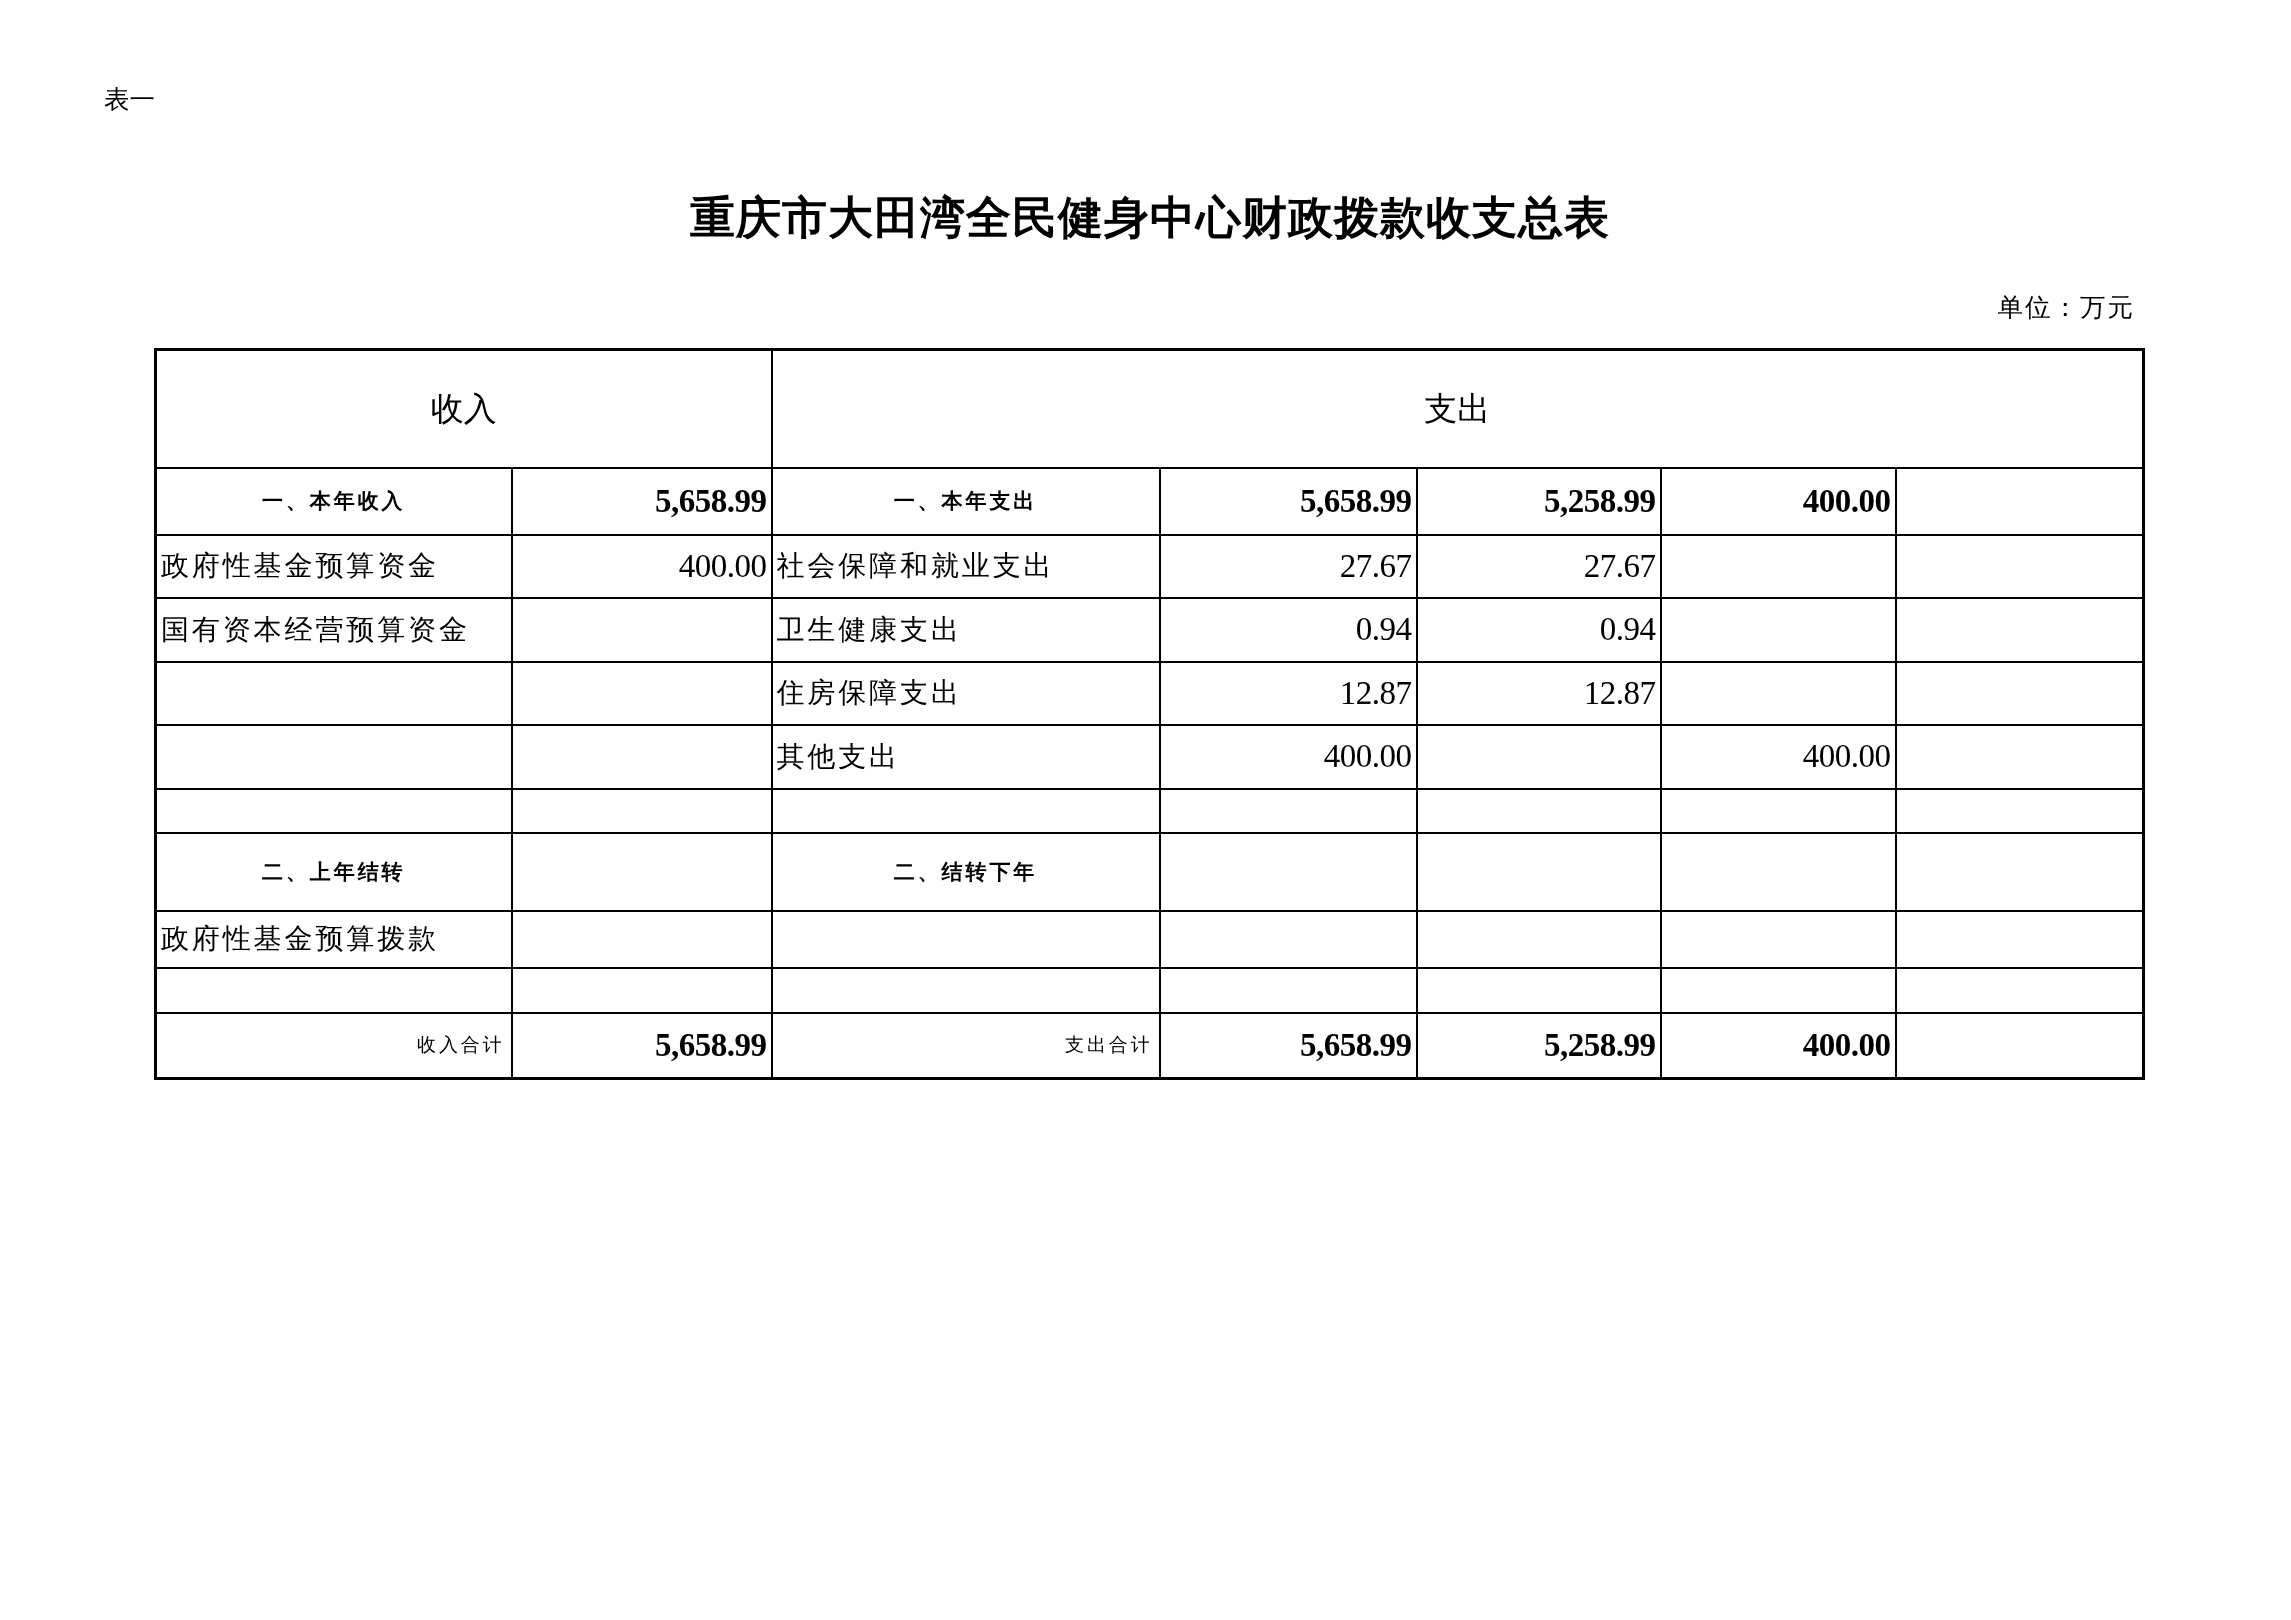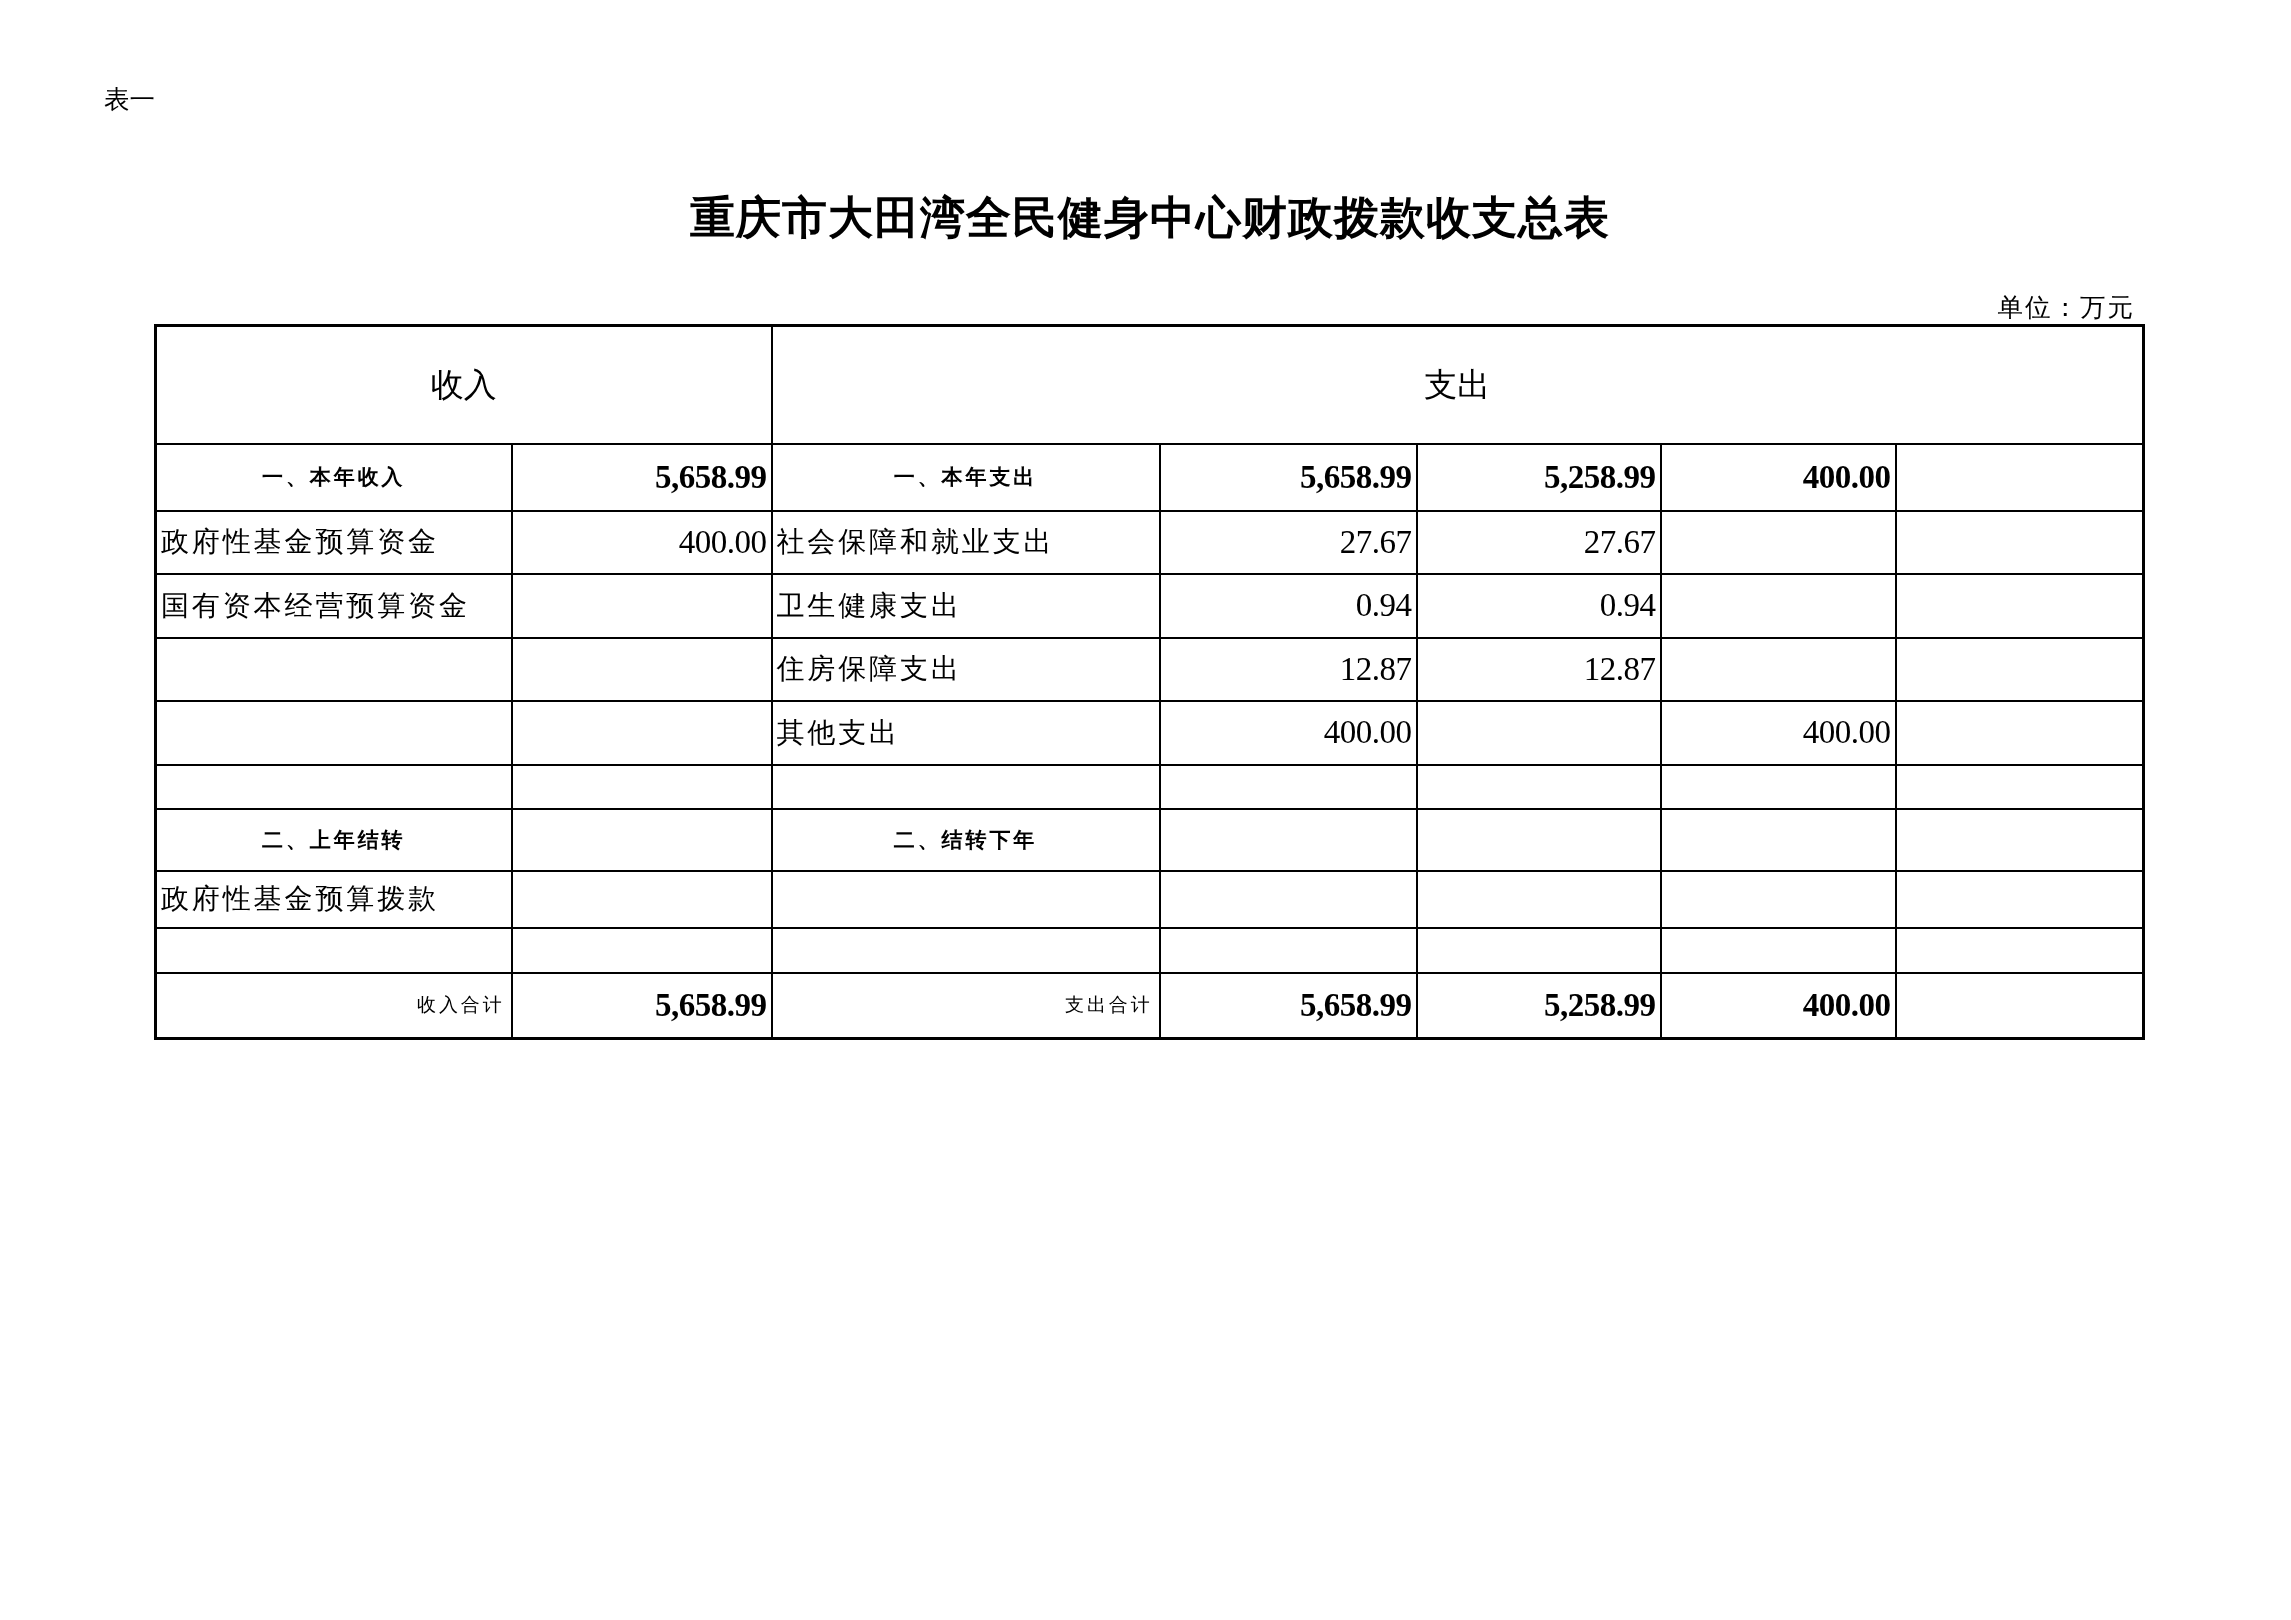--- a/index.html
+++ b/index.html
@@ -1,20 +1,20 @@
 <!DOCTYPE html>
 <html><head>
 <meta charset="utf-8">
 <style>
   html, body { margin:0; padding:0; background:#ffffff; }
   body { width:2292px; height:1620px; position:relative; overflow:hidden; color:#000; }
   .label-top { position:absolute; left:104px; top:82px; font-family:"DejaVu Serif","Liberation Serif",serif; font-size:25.5px; }
   .title { position:absolute; left:0; width:2292px; top:188px; text-align:center; font-family:"Liberation Serif","DejaVu Serif",serif; font-weight:bold; font-size:45px; letter-spacing:1px; padding-left:3.9px; }
   .unit { position:absolute; right:157px; top:290px; font-family:"DejaVu Serif","Liberation Serif",serif; font-size:25.5px; letter-spacing:2px; }
-  table { position:absolute; left:154px; top:324px; border-collapse:collapse; table-layout:fixed; width:1988px; border:3.9px solid #000;padding-left:24px; }
+  table { position:absolute; left:154px; top:348px; border-collapse:collapse; table-layout:fixed; width:1988px; border:3.9px solid #000;padding-left:24px; }
   td { border:2.9px solid #000; padding:0 5.9px; overflow:hidden; white-space:nowrap; box-sizing:border-box; }
   .hdr { font-family:"DejaVu Sans","Liberation Sans",sans-serif; font-size:33px; text-align:center; line-height:45px; }
   .item { font-family:"DejaVu Serif","Liberation Serif",serif; font-size:28px; text-align:left; letter-spacing:2.9px; padding-left:3.9px; }
   .section { font-family:"DejaVu Sans","Liberation Sans",sans-serif; font-size:21px; font-weight:bold; text-align:center; letter-spacing:2.9px; }
   .total-label { font-family:"DejaVu Serif","Liberation Serif",serif; font-size:19px; text-align:right; letter-spacing:2.9px; }
   .num { font-family:"Liberation Serif","DejaVu Serif",serif; font-size:33px; text-align:right; padding-right:3.9px; letter-spacing:-0.5px; }
   .num.bold { font-weight:bold; }
 </style>
 </head>
 <body>
@@ -87,21 +87,21 @@
   <tr style="height:44px">
     <td class="item"></td>
     <td class="num"></td>
     <td class="item"></td>
     <td class="num"></td>
     <td class="num"></td>
     <td class="num"></td>
     <td class="num"></td>
   </tr>
 
-  <tr style="height:62px">
+  <tr style="height:78px">
     <td class="section">二、上年结转</td>
     <td class="num"></td>
     <td class="section">二、结转下年</td>
     <td class="num"></td>
     <td class="num"></td>
     <td class="num"></td>
     <td class="num"></td>
   </tr>
   <tr style="height:57px">
     <td class="item">政府性基金预算拨款</td>

